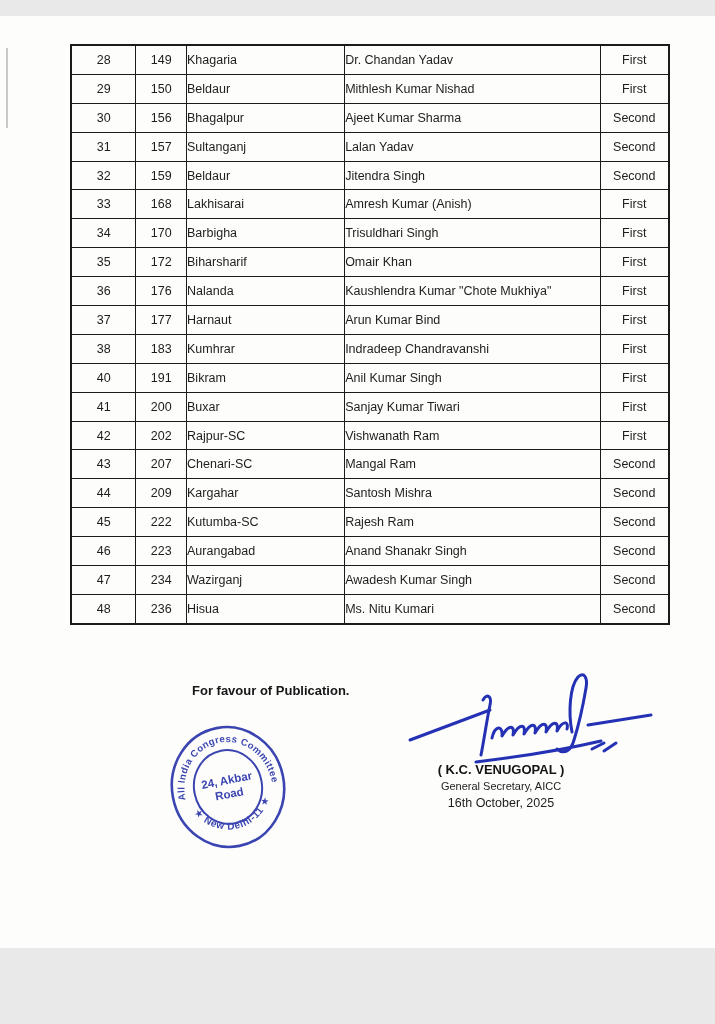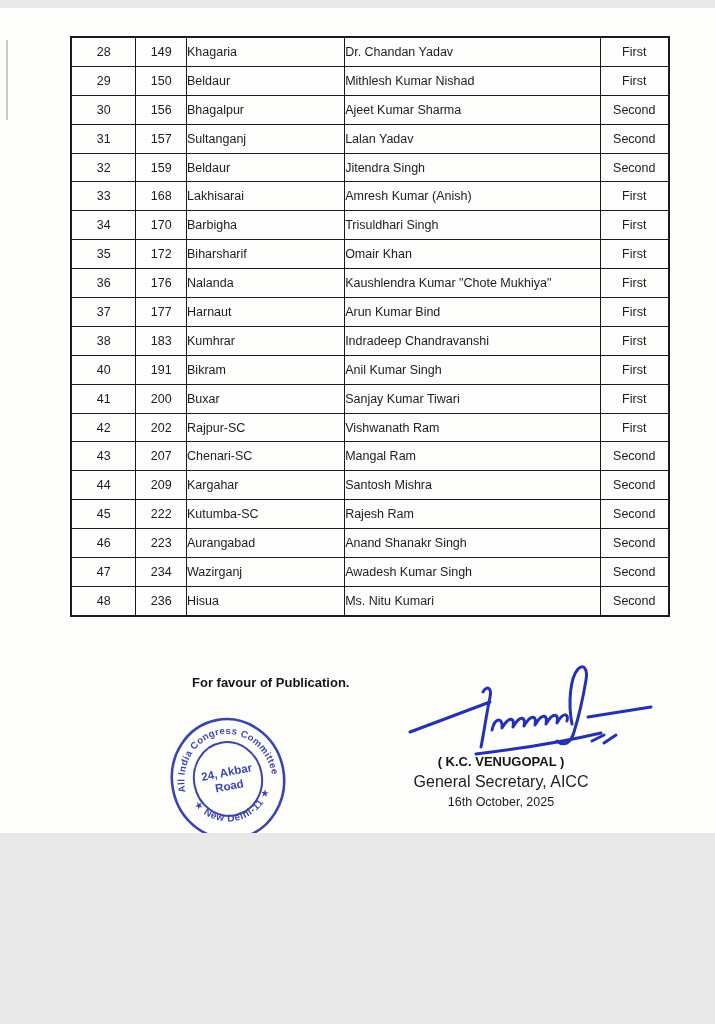--- a/index.html
+++ b/index.html
@@ -1,23 +1,23 @@
 <!DOCTYPE html>
 <html><head>
 <meta charset="utf-8">
 <style>
   html,body{margin:0;padding:0;background:#e9e9e9;}
   .page{
     position:relative;
-    width:715px;height:825px;
+    width:715px;height:932px;
     background:#fdfdfc;
     font-family:"Liberation Sans","DejaVu Sans",sans-serif;
     color:#1d1d1d;
     overflow:hidden;
-    margin:8px auto;
+    margin:16px auto;
   }
   
   .scan-mark{position:absolute;left:6px;top:32px;width:2px;height:80px;background:#c9c9c6;}
 
   
   table.candidates{
     position:absolute;left:70px;top:28px;width:600px;
     border-collapse:collapse;table-layout:fixed;
     border:2.5px solid #1b1b1b;
   }
@@ -46,21 +46,21 @@
   }
   .stamp svg{display:block;width:100%;height:100%;}
 
   
   .sig-ink{position:absolute;left:396px;top:654px;width:262px;height:102px;}
   .sig-block{
     position:absolute;left:390px;top:745px;width:222px;
     text-align:center;line-height:1.4;
   }
   .sig-name{font-size:13px;font-weight:bold;color:#141414;}
-  .sig-title{font-size:16px;color:#1d1d1d;}
+  .sig-title{font-size:11px;color:#1d1d1d;}
   .sig-date{font-size:12.5px;color:#1d1d1d;}
 
   
   .footer{position:absolute;left:0;top:993px;width:715px;height:16px;font-size:10.5px;color:#262626;}
   .footer .f-left{position:absolute;left:68px;}
   .footer .f-center{position:absolute;left:378px;}
   .footer .f-right{position:absolute;right:8px;}
 </style>
 </head>
 <body>

